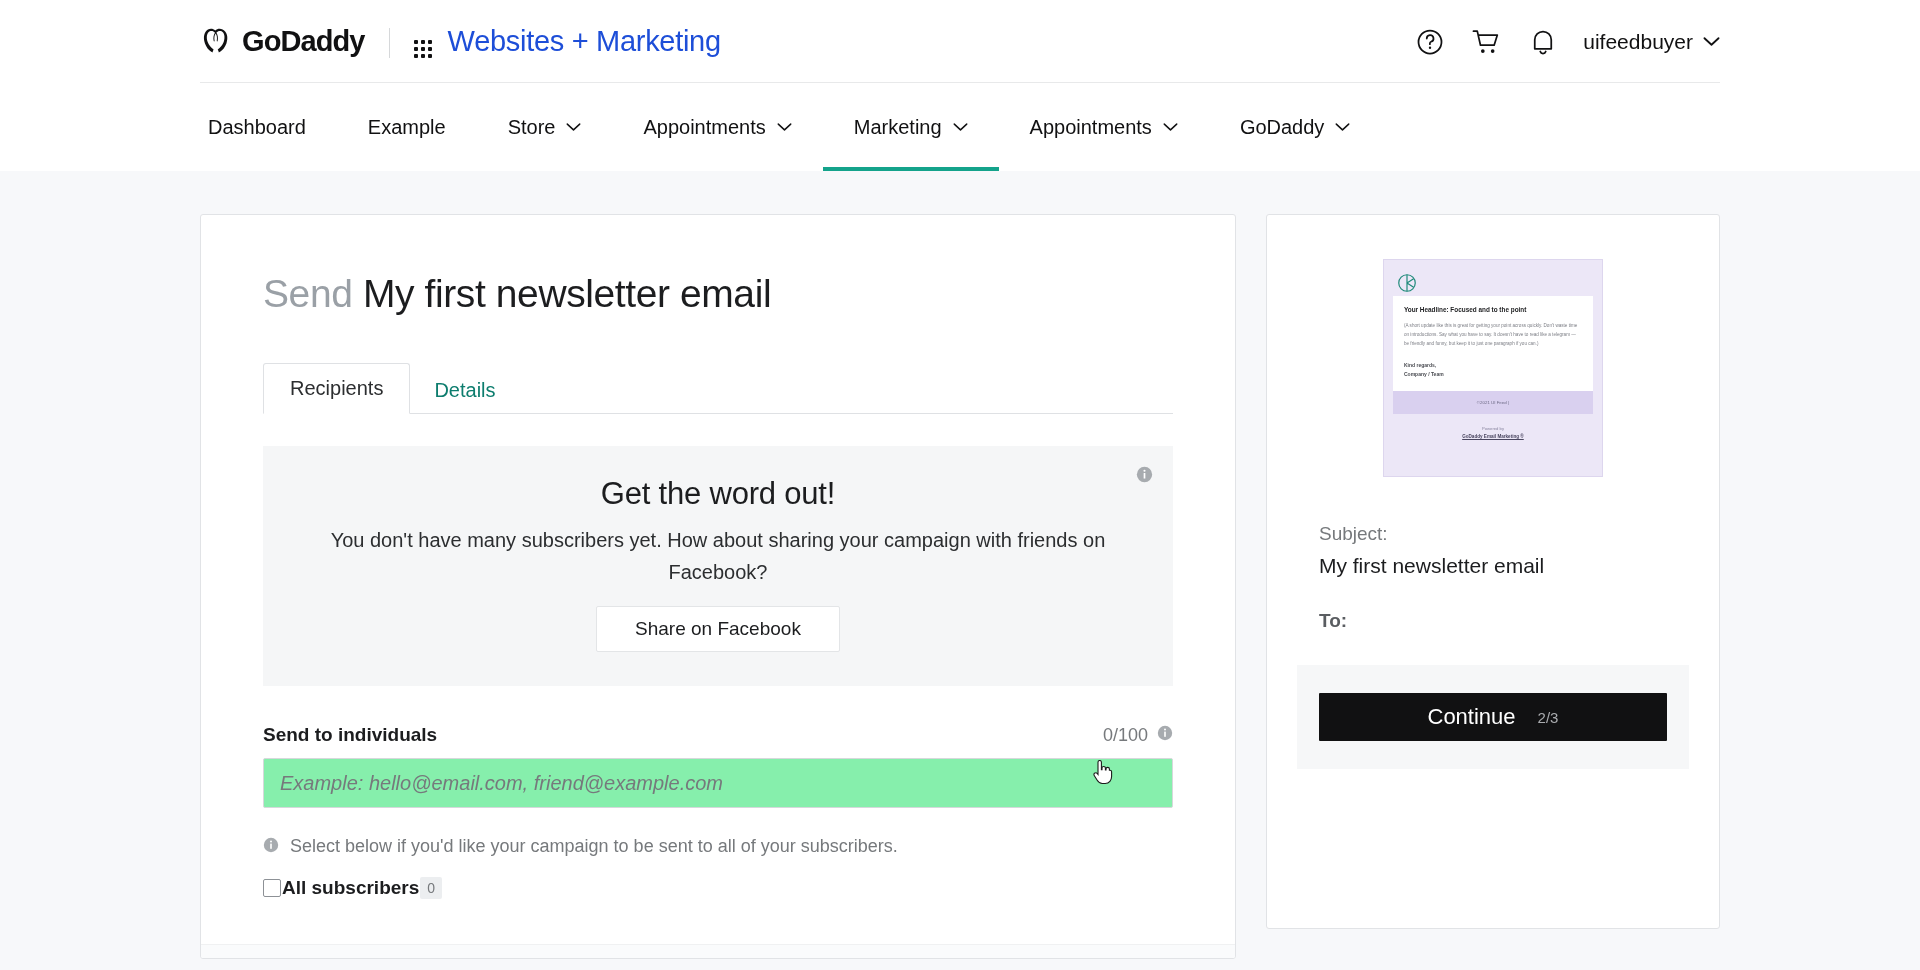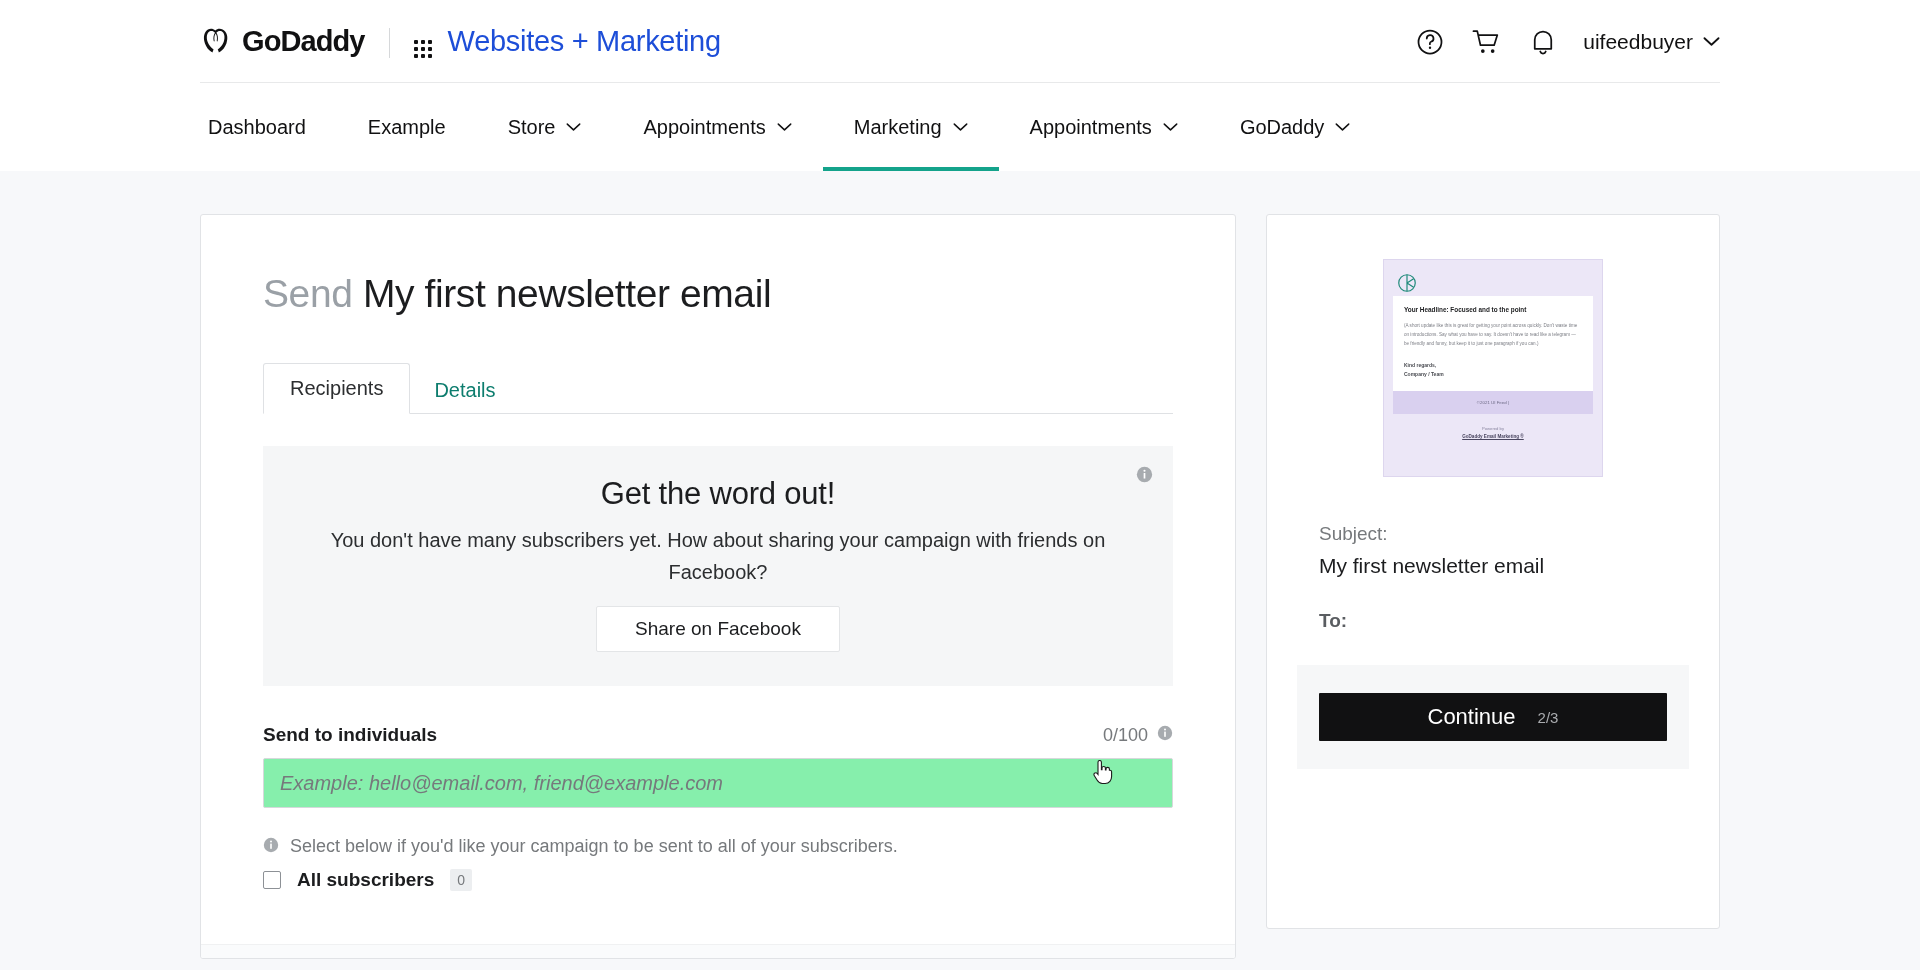--- a/index.html
+++ b/index.html
@@ -183,21 +183,21 @@
   }
   .email-input::placeholder { color: #76797c; }
 
   .hint-row {
     display: flex; align-items: center; gap: 11px;
     margin-top: 28px;
     text-align: center;
   }
   .hint-text { font-size: 18px; color: #76797c; }
 
-  .check-row { display: flex; align-items: center; gap: 16px; margin-top: 12px; }
+  .check-row { display: flex; align-items: center; gap: 1px; margin-top: 20px; }
   .checkbox {
     width: 18px; height: 18px;
     border: 1.5px solid #8d9196;
     border-radius: 2px;
     background: #fff;
     cursor: pointer;
     display: block;
   }
   .check-label { font-size: 19px; font-weight: bold; color: #1c1d1f; }
   .count-badge {

